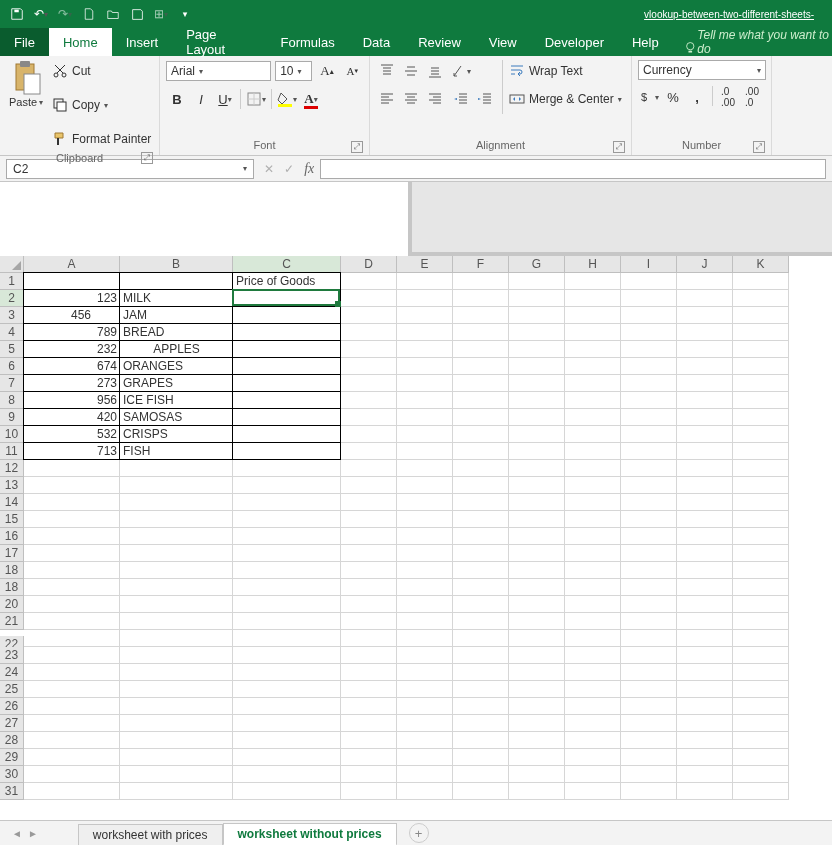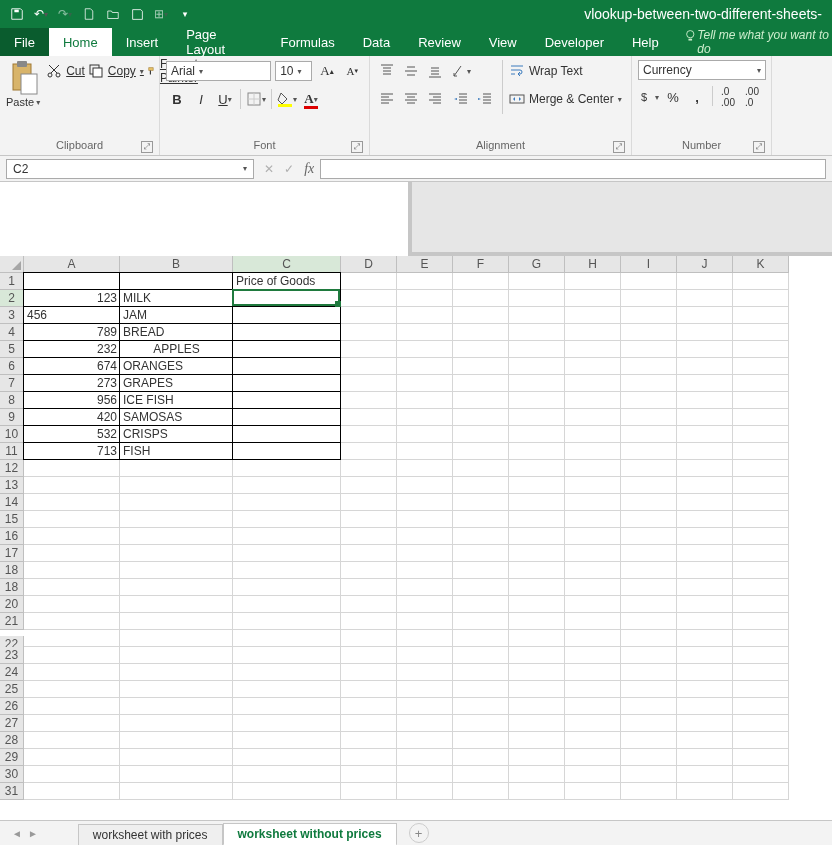--- a/index.html
+++ b/index.html
@@ -3,41 +3,41 @@
 <meta charset="utf-8">
 <style>
 * { box-sizing: border-box; margin: 0; padding: 0; font-family: "Segoe UI", Arial, sans-serif; }
 body { width: 832px; height: 845px; overflow: hidden; background: #fff; font-size: 12px; color: #333; }
 
 
 .titlebar { height: 28px; background: #0f7a3e; color: #fff; display: flex; align-items: center; padding: 0 6px; }
 .qat { display: flex; gap: 2px; align-items: center; }
 .qat-btn { width: 22px; height: 22px; display: flex; align-items: center; justify-content: center; color: #fff; cursor: default; }
 .qat-btn svg { fill: #fff; }
-.title-text { margin-left: auto; margin-right: 0; padding-right: 4px; font-size: 14px; white-space: nowrap; }
+.title-text { margin-left: auto; margin-right: 8px; padding-right: 4px; font-size: 10px; white-space: nowrap; text-decoration: underline; }
 
 
 .tabrow { height: 28px; background: #0f7a3e; display: flex; align-items: stretch; }
 .tab { padding: 0 14px; color: #fff; display: flex; align-items: center; font-size: 13px; cursor: default; }
 .tab.file { background: #0a5c2e; }
 .tab.active { background: #fff; color: #0f7a3e; }
-.tellme { display: flex; align-items: flex-start; color: #cdeecd; margin-left: 10px; font-style: italic; font-size: 12px; }
+.tellme { display: flex; align-items: flex-end; color: #cdeecd; margin-left: 10px; font-style: italic; font-size: 12px; }
 .tellme .bulb { width: 16px; height: 16px; }
 
 
 .ribbon { height: 100px; background: #f3f3f3; border-bottom: 1px solid #c6c6c6; display: flex; }
 .group { border-right: 1px solid #dadada; padding: 4px 6px 0 6px; display: flex; flex-direction: column; position: relative; }
 .group-body { flex: 1; display: flex; }
 .group-label { font-size: 11px; color: #666; text-align: center; height: 18px; line-height: 16px; position: relative; }
 .group-label .dialog-launch { position: absolute; right: 0; bottom: 2px; width: 12px; height: 12px; border: 1px solid #999; font-size: 8px; line-height: 10px; text-align: center; color: #666; }
 
 .paste-col { display: flex; flex-direction: column; align-items: center; width: 40px; }
 .paste-icon { width: 32px; height: 36px; }
 .btn-label { font-size: 11px; color: #333; display: flex; align-items: center; gap: 2px; }
-.small-list { display: flex; flex-direction: row; gap: 3px; margin-left: 6px; justify-content: center; text-decoration: underline; }
+.small-list { display: flex; flex-direction: column; gap: 12px; margin-left: 6px; justify-content: center; }
 .small-item { display: flex; align-items: center; gap: 4px; font-size: 12px; color: #333; height: 22px; }
 .small-icon { width: 16px; height: 16px; }
 .caret { font-size: 8px; color: #555; }
 
 .font-top { display: flex; gap: 4px; align-items: center; }
 .combo { background: #fff; border: 1px solid #aaa; height: 20px; display: flex; align-items: center; padding: 0 4px; font-size: 12px; }
 .combo .dd { margin-left: 4px; font-size: 8px; color: #555; }
 .font-row2 { display: flex; gap: 2px; align-items: center; margin-top: 6px; }
 .rb { width: 22px; height: 22px; display: flex; align-items: center; justify-content: center; font-size: 13px; }
 .rb svg { width: 16px; height: 16px; }
@@ -775,21 +775,21 @@
       <div style="position: absolute; left: 208px; top: 135px; width: 109px; height: 18px; border: 1px solid rgb(0, 0, 0); pointer-events: none;"></div>
       <div style="position: absolute; left: -1px; top: 152px; width: 97px; height: 18px; border: 1px solid rgb(0, 0, 0); pointer-events: none;"></div>
       <div style="position: absolute; left: 95px; top: 152px; width: 114px; height: 18px; border: 1px solid rgb(0, 0, 0); pointer-events: none;"></div>
       <div style="position: absolute; left: 208px; top: 152px; width: 109px; height: 18px; border: 1px solid rgb(0, 0, 0); pointer-events: none;"></div>
       <div style="position: absolute; left: -1px; top: 169px; width: 97px; height: 18px; border: 1px solid rgb(0, 0, 0); pointer-events: none;"></div>
       <div style="position: absolute; left: 95px; top: 169px; width: 114px; height: 18px; border: 1px solid rgb(0, 0, 0); pointer-events: none;"></div>
       <div style="position: absolute; left: 208px; top: 169px; width: 109px; height: 18px; border: 1px solid rgb(0, 0, 0); pointer-events: none;"></div>
       <div class="cell" style="left: 209px; top: 0px; width: 108px; text-align: left; background: transparent; border: none;">Price of Goods</div>
       <div class="cell" style="left: 0px; top: 17px; width: 96px; text-align: right; background: transparent; border: none;">123</div>
       <div class="cell" style="left: 96px; top: 17px; width: 113px; text-align: left; background: transparent; border: none;">MILK</div>
-      <div class="cell" style="left: 0px; top: 34px; width: 114px; text-align: left; background: transparent; border: none;">456</div>
+      <div class="cell" style="left: 0px; top: 34px; width: 114px; text-align: center; background: transparent; border: none;">456</div>
       <div class="cell" style="left: 96px; top: 34px; width: 113px; text-align: left; background: transparent; border: none;">JAM</div>
       <div class="cell" style="left: 0px; top: 51px; width: 96px; text-align: right; background: transparent; border: none;">789</div>
       <div class="cell" style="left: 96px; top: 51px; width: 113px; text-align: left; background: transparent; border: none;">BREAD</div>
       <div class="cell" style="left: 0px; top: 68px; width: 96px; text-align: right; background: transparent; border: none;">232</div>
       <div class="cell" style="left: 96px; top: 68px; width: 113px; text-align: center; background: transparent; border: none;">APPLES</div>
       <div class="cell" style="left: 0px; top: 85px; width: 96px; text-align: right; background: transparent; border: none;">674</div>
       <div class="cell" style="left: 96px; top: 85px; width: 113px; text-align: left; background: transparent; border: none;">ORANGES</div>
       <div class="cell" style="left: 0px; top: 102px; width: 96px; text-align: right; background: transparent; border: none;">273</div>
       <div class="cell" style="left: 96px; top: 102px; width: 113px; text-align: left; background: transparent; border: none;">GRAPES</div>
       <div class="cell" style="left: 0px; top: 119px; width: 96px; text-align: right; background: transparent; border: none;">956</div>

